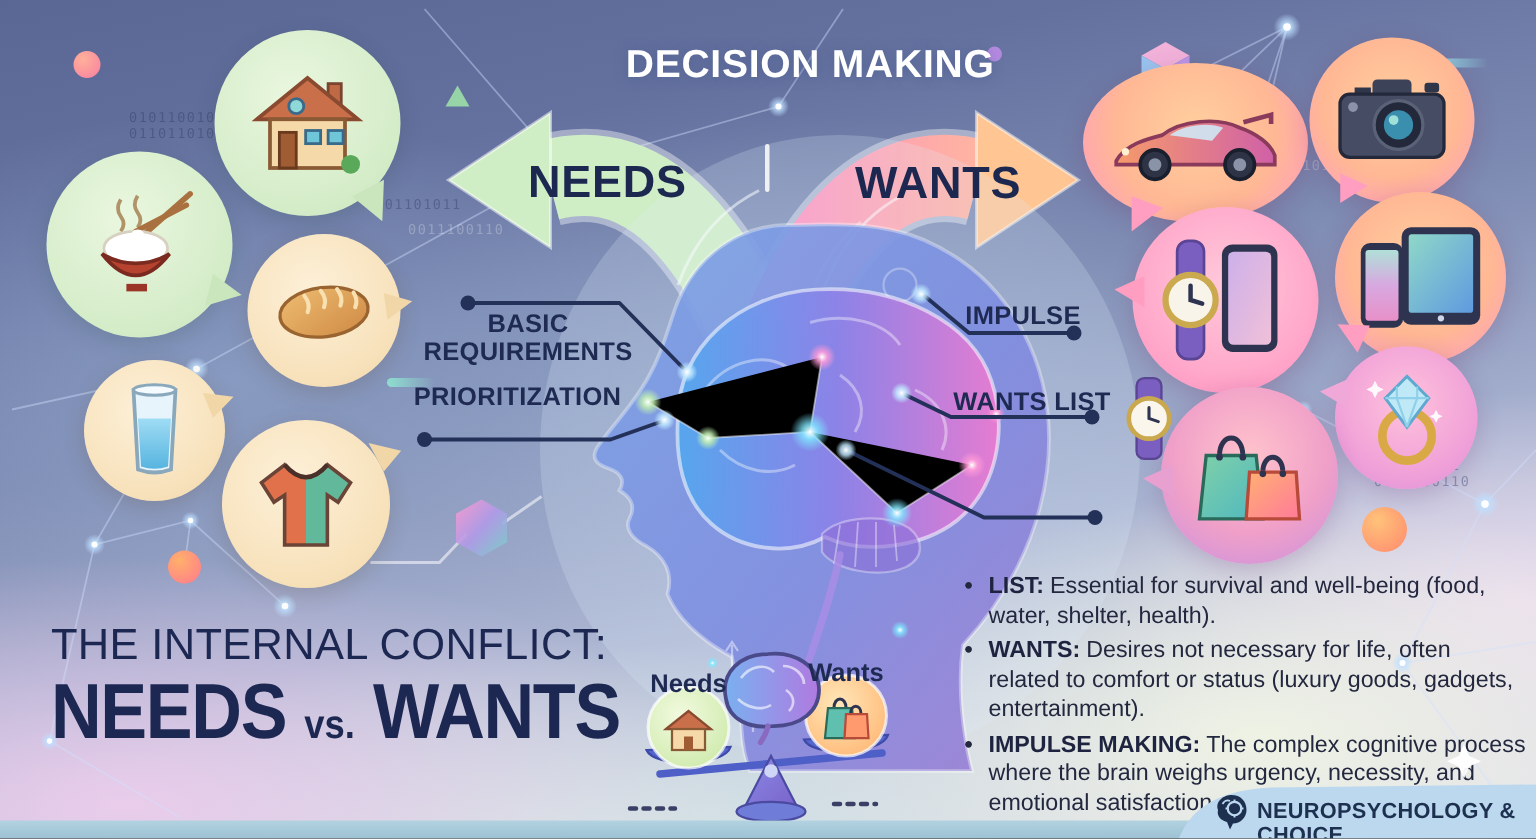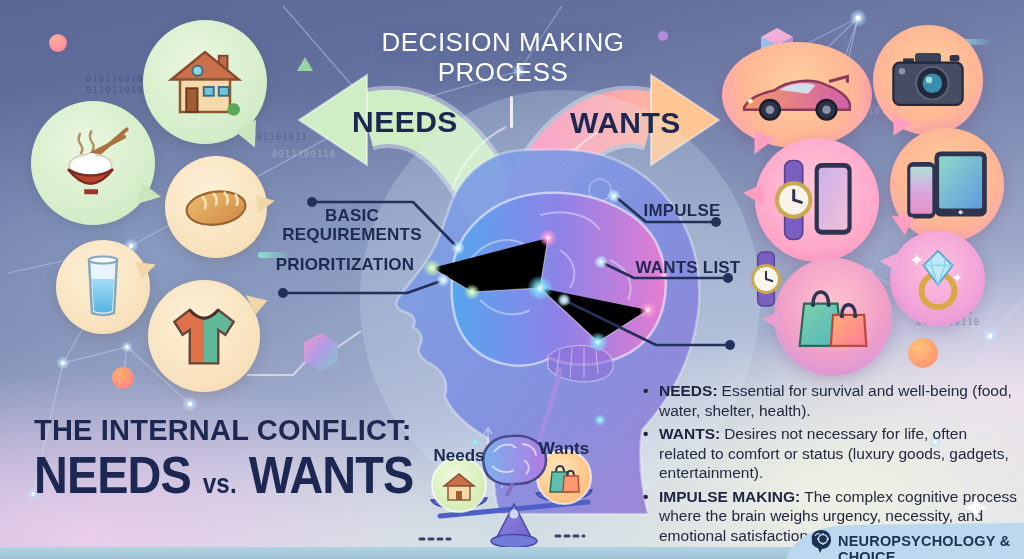--- a/index.html
+++ b/index.html
@@ -17,28 +17,28 @@
   .binary{position:absolute;font-family:"DejaVu Sans Mono","Liberation Mono",monospace;
     font-size:9px;line-height:11px;letter-spacing:1px;white-space:pre;}
   .bin-dark{color:rgba(28,38,76,.30);} .bin-light{color:rgba(255,255,255,.26);}
   .bubble{position:absolute;border-radius:50%;display:flex;align-items:center;justify-content:center;}
   .bub-green{background:radial-gradient(circle at 42% 36%,#eaf7df 0%,#d4ecc8 70%,#c6e4ba 100%);box-shadow:0 4px 14px rgba(40,70,60,.18);}
   .bub-tan{background:radial-gradient(circle at 42% 36%,#fdf0d8 0%,#f7e1ba 70%,#efd3a4 100%);box-shadow:0 4px 14px rgba(90,60,30,.18);}
   .bub-peach{background:radial-gradient(circle at 50% 42%,#ffcf9f 0%,#ffb894 55%,#ff9ac4 100%);box-shadow:0 4px 16px rgba(120,40,90,.22);}
   .bub-pink{background:radial-gradient(circle at 50% 42%,#ffc9da 0%,#ffaacb 60%,#ff8fbe 100%);box-shadow:0 4px 16px rgba(120,40,90,.22);}
   .bub-rose{background:radial-gradient(circle at 50% 40%,#ffc2dc 0%,#f0a0d8 65%,#d890dc 100%);box-shadow:0 4px 16px rgba(110,40,110,.22);}
   .tail{position:absolute;width:0;height:0;}
-  .app-title{position:absolute;left:343px;top:27px;width:320px;text-align:center;color:#fff;
-    font-weight:400;font-size:26px;line-height:30px;letter-spacing:.5px;
+  .app-title{position:absolute;left:343px;top:27px;width:320px;text-align:right;color:#fff;
+    font-weight:700;font-size:26px;line-height:30px;letter-spacing:.5px;
     text-shadow:0 1px 8px rgba(70,90,140,.55);}
   .title-divider{position:absolute;left:510px;top:96px;width:3px;height:32px;border-radius:2px;background:rgba(255,255,255,.85);}
   .branch-label{position:absolute;color:#1c2850;font-weight:800;font-size:30px;letter-spacing:.5px;text-align:center;}
   .conn-label{position:absolute;color:#1e2a52;font-weight:800;font-size:17px;line-height:19px;text-align:center;letter-spacing:.2px;}
   .headline{position:absolute;left:34px;top:414px;color:#1c2752;}
-  .hl1{font-weight:700;font-size:29px;letter-spacing:.2px;}
+  .hl1{font-weight:400;font-size:29px;letter-spacing:.2px;}
   .hl2{font-weight:800;font-size:52px;line-height:56px;letter-spacing:-1px;transform:scaleX(.9);transform-origin:left center;white-space:nowrap;}
   .hl2 .vs{font-size:27px;letter-spacing:0;}
   .scale-label{position:absolute;width:64px;text-align:center;color:#1e2a52;font-weight:700;font-size:17px;}
   .defs{position:absolute;left:642px;top:381px;width:376px;color:#23283f;font-size:15.5px;line-height:19.5px;}
   .def{position:relative;padding-left:17px;margin-bottom:4px;}
   .def::before{content:"•";position:absolute;left:1px;top:0;font-weight:700;}
   .def b{font-weight:800;margin-right:4px;color:#1e2340;}
   .strip{position:absolute;left:0;top:547px;width:1024px;height:12px;background:linear-gradient(#b2d2e0,#9dc2d4);}
   .badge-text{position:absolute;left:838px;top:533px;width:186px;color:#1d3050;font-weight:800;font-size:14.5px;letter-spacing:.2px;}
   .tri-green{position:absolute;left:297px;top:57px;width:0;height:0;border-left:8px solid transparent;border-right:8px solid transparent;border-bottom:14px solid rgba(160,230,170,.85);}
@@ -236,21 +236,20 @@
     <g stroke="rgba(255,255,255,.45)" stroke-width="1.5" fill="none">
       <path d="M 488,430 L 488,468"></path>
         <path d="M 502,446 L 502,488"></path>
       <path d="M 484,434 L 488,428 L 492,434"></path>
         <path d="M 498,450 L 502,444 L 506,450"></path>
     </g>
   </svg>
 
   <div class="app-title">
     <div>DECISION MAKING</div>
-    <div>PROCESS</div>
   </div>
   <div class="title-divider"></div>
   <div class="branch-label" style="left:352px;top:105px;width:100px;">NEEDS</div>
   <div class="branch-label" style="left:570px;top:106px;width:108px;">WANTS</div>
 
   <div class="bubble bub-green" style="left:143px;top:20px;width:124px;height:124px;">
     <i class="tail" style="left:96px;top:104px;border-left:10px solid transparent;border-right:14px solid transparent;border-top:24px solid #c9e6bd;transform:rotate(-28deg);"></i>
     <svg width="82" height="70" viewBox="0 0 64 56">
       <rect x="43" y="7" width="7" height="12" fill="#c06a45" stroke="#7a4530" stroke-width="1.5"></rect>
       <polygon points="5,26 32,4 59,26" fill="#c96f4a" stroke="#8a4a30" stroke-width="2"></polygon>
@@ -549,21 +548,21 @@
         <path d="M 492,466 C 498,472 508,474 514,470"></path>
         <path d="M 524,460 C 530,464 530,470 526,474"></path>
       </g>
       <path d="M 512,484 C 511,489 509,492 507,495" stroke="#8a6ac0" stroke-width="3.5" fill="none" stroke-linecap="round"></path>
     </g>
   </svg>
   <div class="scale-label" style="left:427px;top:446px;">Needs</div>
   <div class="scale-label" style="left:532px;top:439px;">Wants</div>
 
   <div class="defs">
-    <div class="def"><b>NEEDS:</b><span>Essential for survival and well-being (food, water, shelter, health).</span></div>
+    <div class="def"><b>LIST:</b><span>Essential for survival and well-being (food, water, shelter, health).</span></div>
     <div class="def"><b>WANTS:</b><span>Desires not necessary for life, often related to comfort or status (luxury goods, gadgets, entertainment).</span></div>
     <div class="def"><b>IMPULSE MAKING:</b><span>The complex cognitive process where the brain weighs urgency, necessity, and emotional satisfaction.</span></div>
   </div>
 
   <div class="strip"></div>
   <svg class="abs" width="1024" height="559" viewBox="0 0 1024 559">
     <path d="M 786,559 Q 798,527 848,525 L 1024,523 L 1024,559 Z" fill="#bcd8ee"></path>
     <path d="M 976,496 l 3.5,8 8,3.5 -8,3.5 -3.5,8 -3.5,-8 -8,-3.5 8,-3.5 Z" fill="#ffffff" opacity=".95"></path>
   </svg>
   <svg class="abs" style="left:808px;top:528px;" width="26" height="26" viewBox="0 0 26 26">

